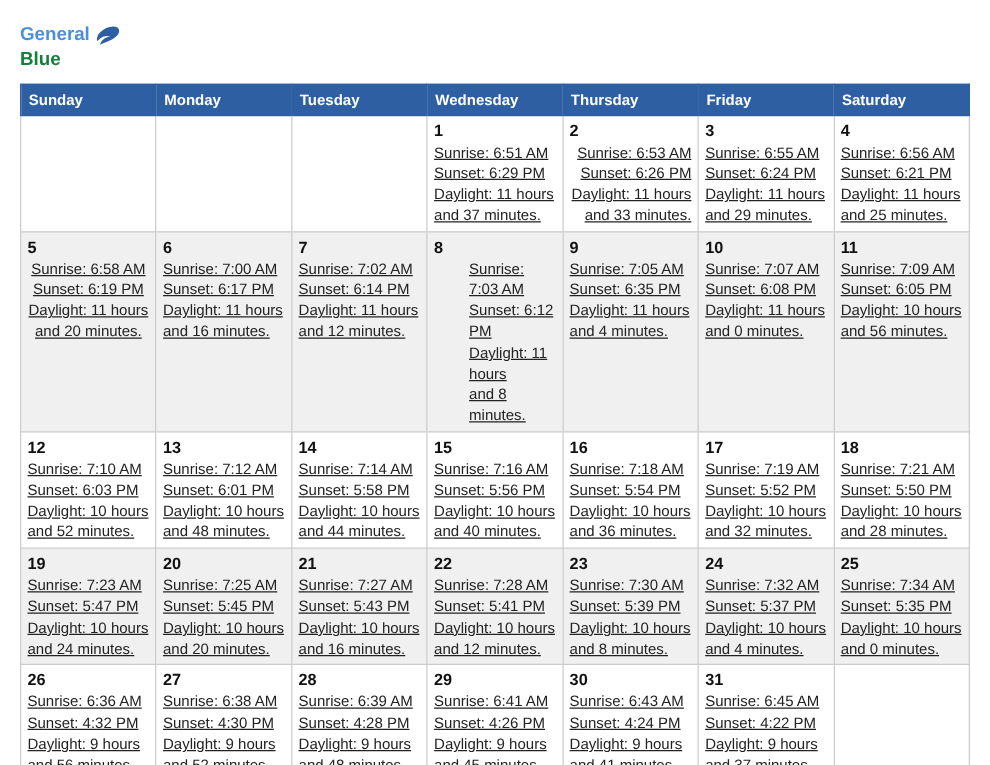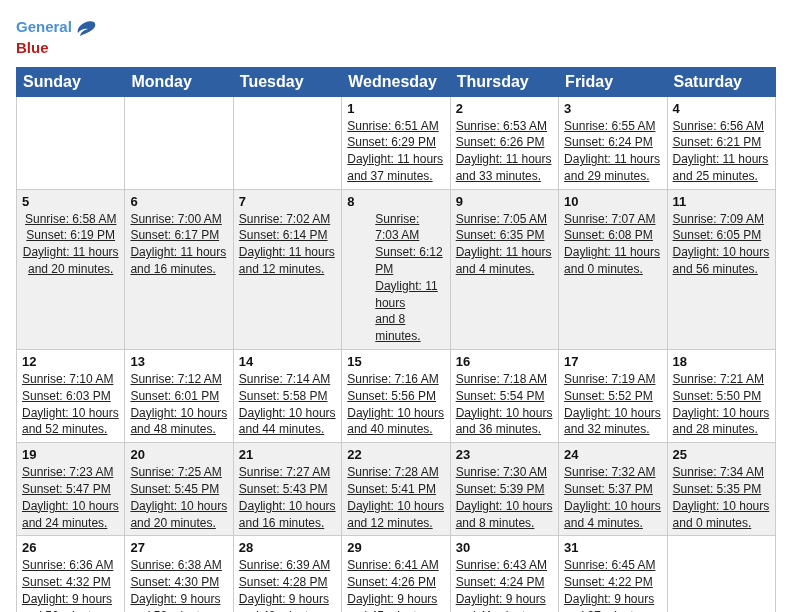--- a/index.html
+++ b/index.html
@@ -45,21 +45,21 @@
     .calendar-table {
       width: 100%;
       border-collapse: collapse;
       font-size: 11px;
     }
     .calendar-table th {
       background-color: #2e5fa3;
       color: #fff;
       text-align: left;
       padding: 5px 6px;
-      font-size: 16px;
+      font-size: 12px;
       font-weight: bold;
       border: 1px solid #2e5fa3;
     }
     .calendar-table td {
       border: 1px solid #ccc;
       vertical-align: top;
       padding: 4px 5px;
       width: 107px;
       min-height: 80px;
       height: 80px;
@@ -96,21 +96,21 @@
 </head>
 <body>
 
 <div class="top-bar">
   <div class="header-logo">
     <div>
       <div class="logo-text">
         <span>General</span><svg class="logo-icon" viewBox="0 0 24 24" style="display:inline;vertical-align:middle;margin-left:2px;">
             <path d="M20 6 C16 4, 10 6, 6 10 C4 12, 3 15, 4 17 C6 14, 10 12, 14 13 C10 14, 7 16, 6 20 C9 18, 14 17, 18 14 C22 11, 22 8, 20 6Z" fill="#2e5fa3"></path>
           </svg>
-        <br><span style="color:#b91c1c">Blue</span>
+        <br><span style="color:#15803d">Blue</span>
       </div>
     </div>
   </div>
   <div class="title-section">
     <div class="month-title"></div>
     <div class="location-subtitle"></div>
   </div>
 </div>
 
 <table class="calendar-table">
@@ -132,21 +132,21 @@
         <td class="empty-cell"></td>
         <td>
           <span class="day-number">1</span>
           <div class="day-info" style="white-space: pre-line;">Sunrise: 6:51 AM
 Sunset: 6:29 PM
 Daylight: 11 hours
 and 37 minutes.</div>
         </td>
         <td>
           <span class="day-number">2</span>
-          <div class="day-info" style="white-space: pre-line;">Sunrise: 6:53 AM
+          <div class="day-info" style="white-space: pre-line; text-align: right;">Sunrise: 6:53 AM
 Sunset: 6:26 PM
 Daylight: 11 hours
 and 33 minutes.</div>
         </td>
         <td>
           <span class="day-number">3</span>
           <div class="day-info" style="white-space: pre-line;">Sunrise: 6:55 AM
 Sunset: 6:24 PM
 Daylight: 11 hours
 and 29 minutes.</div>

